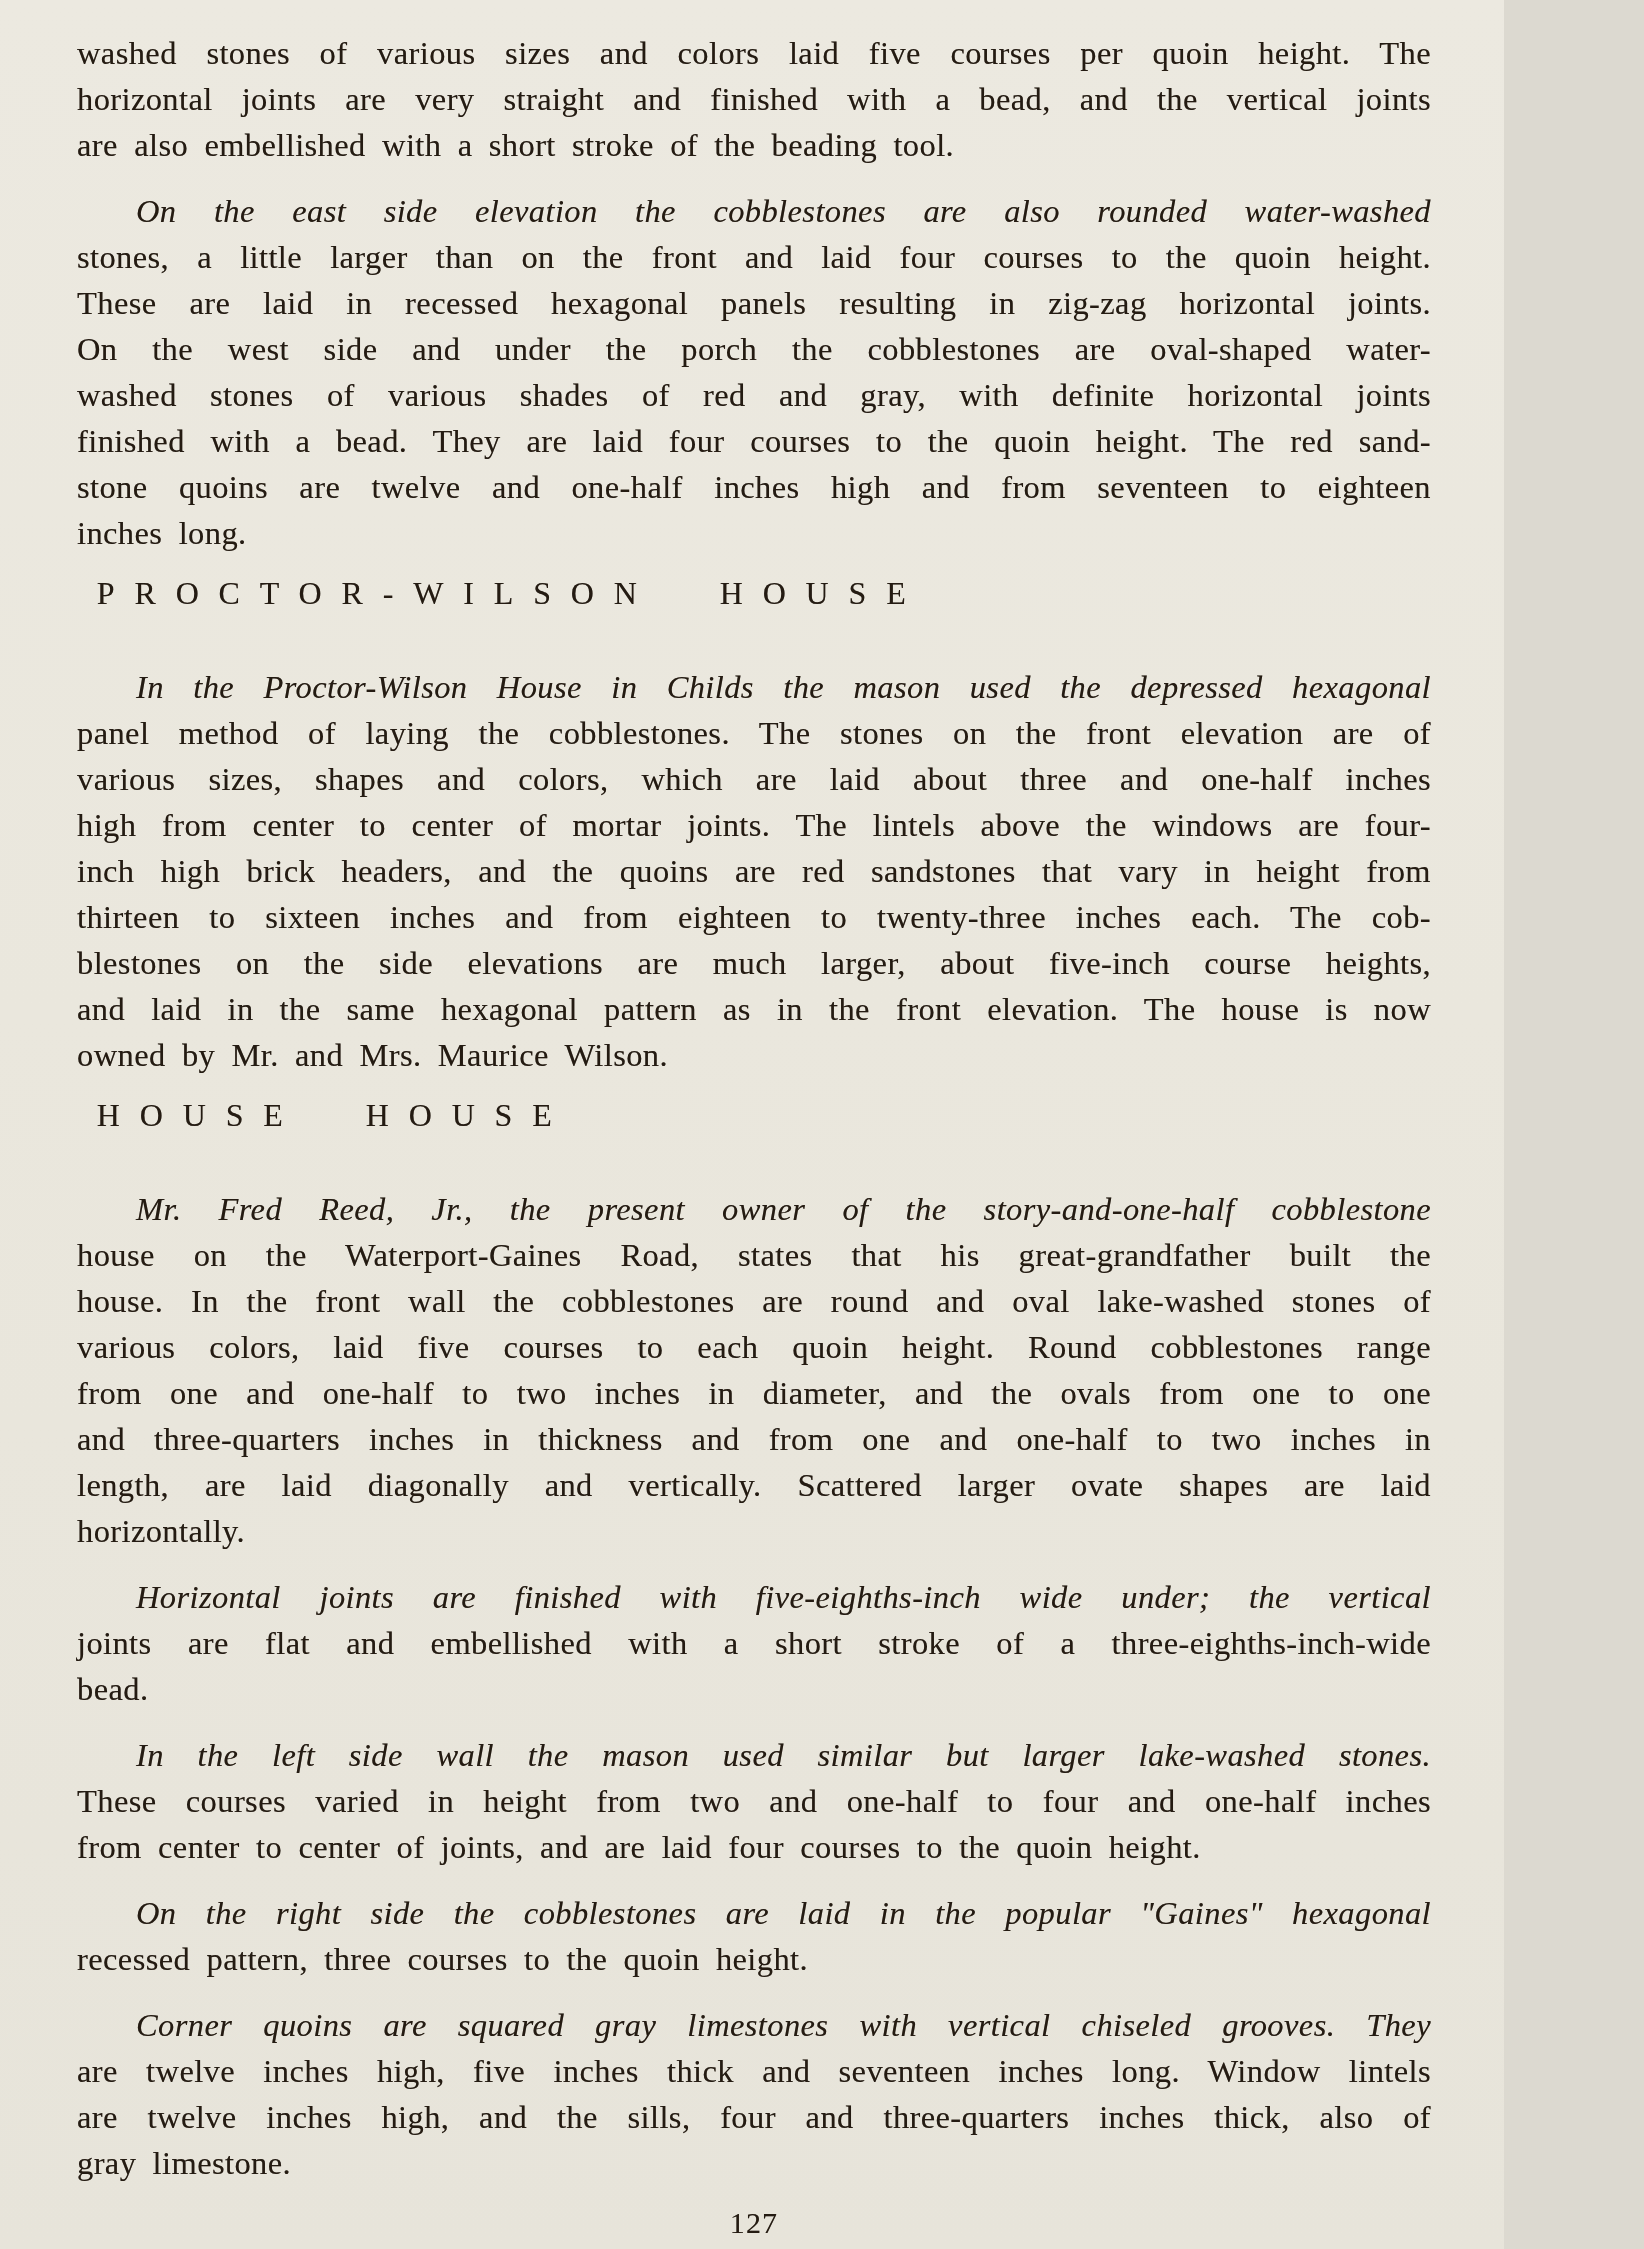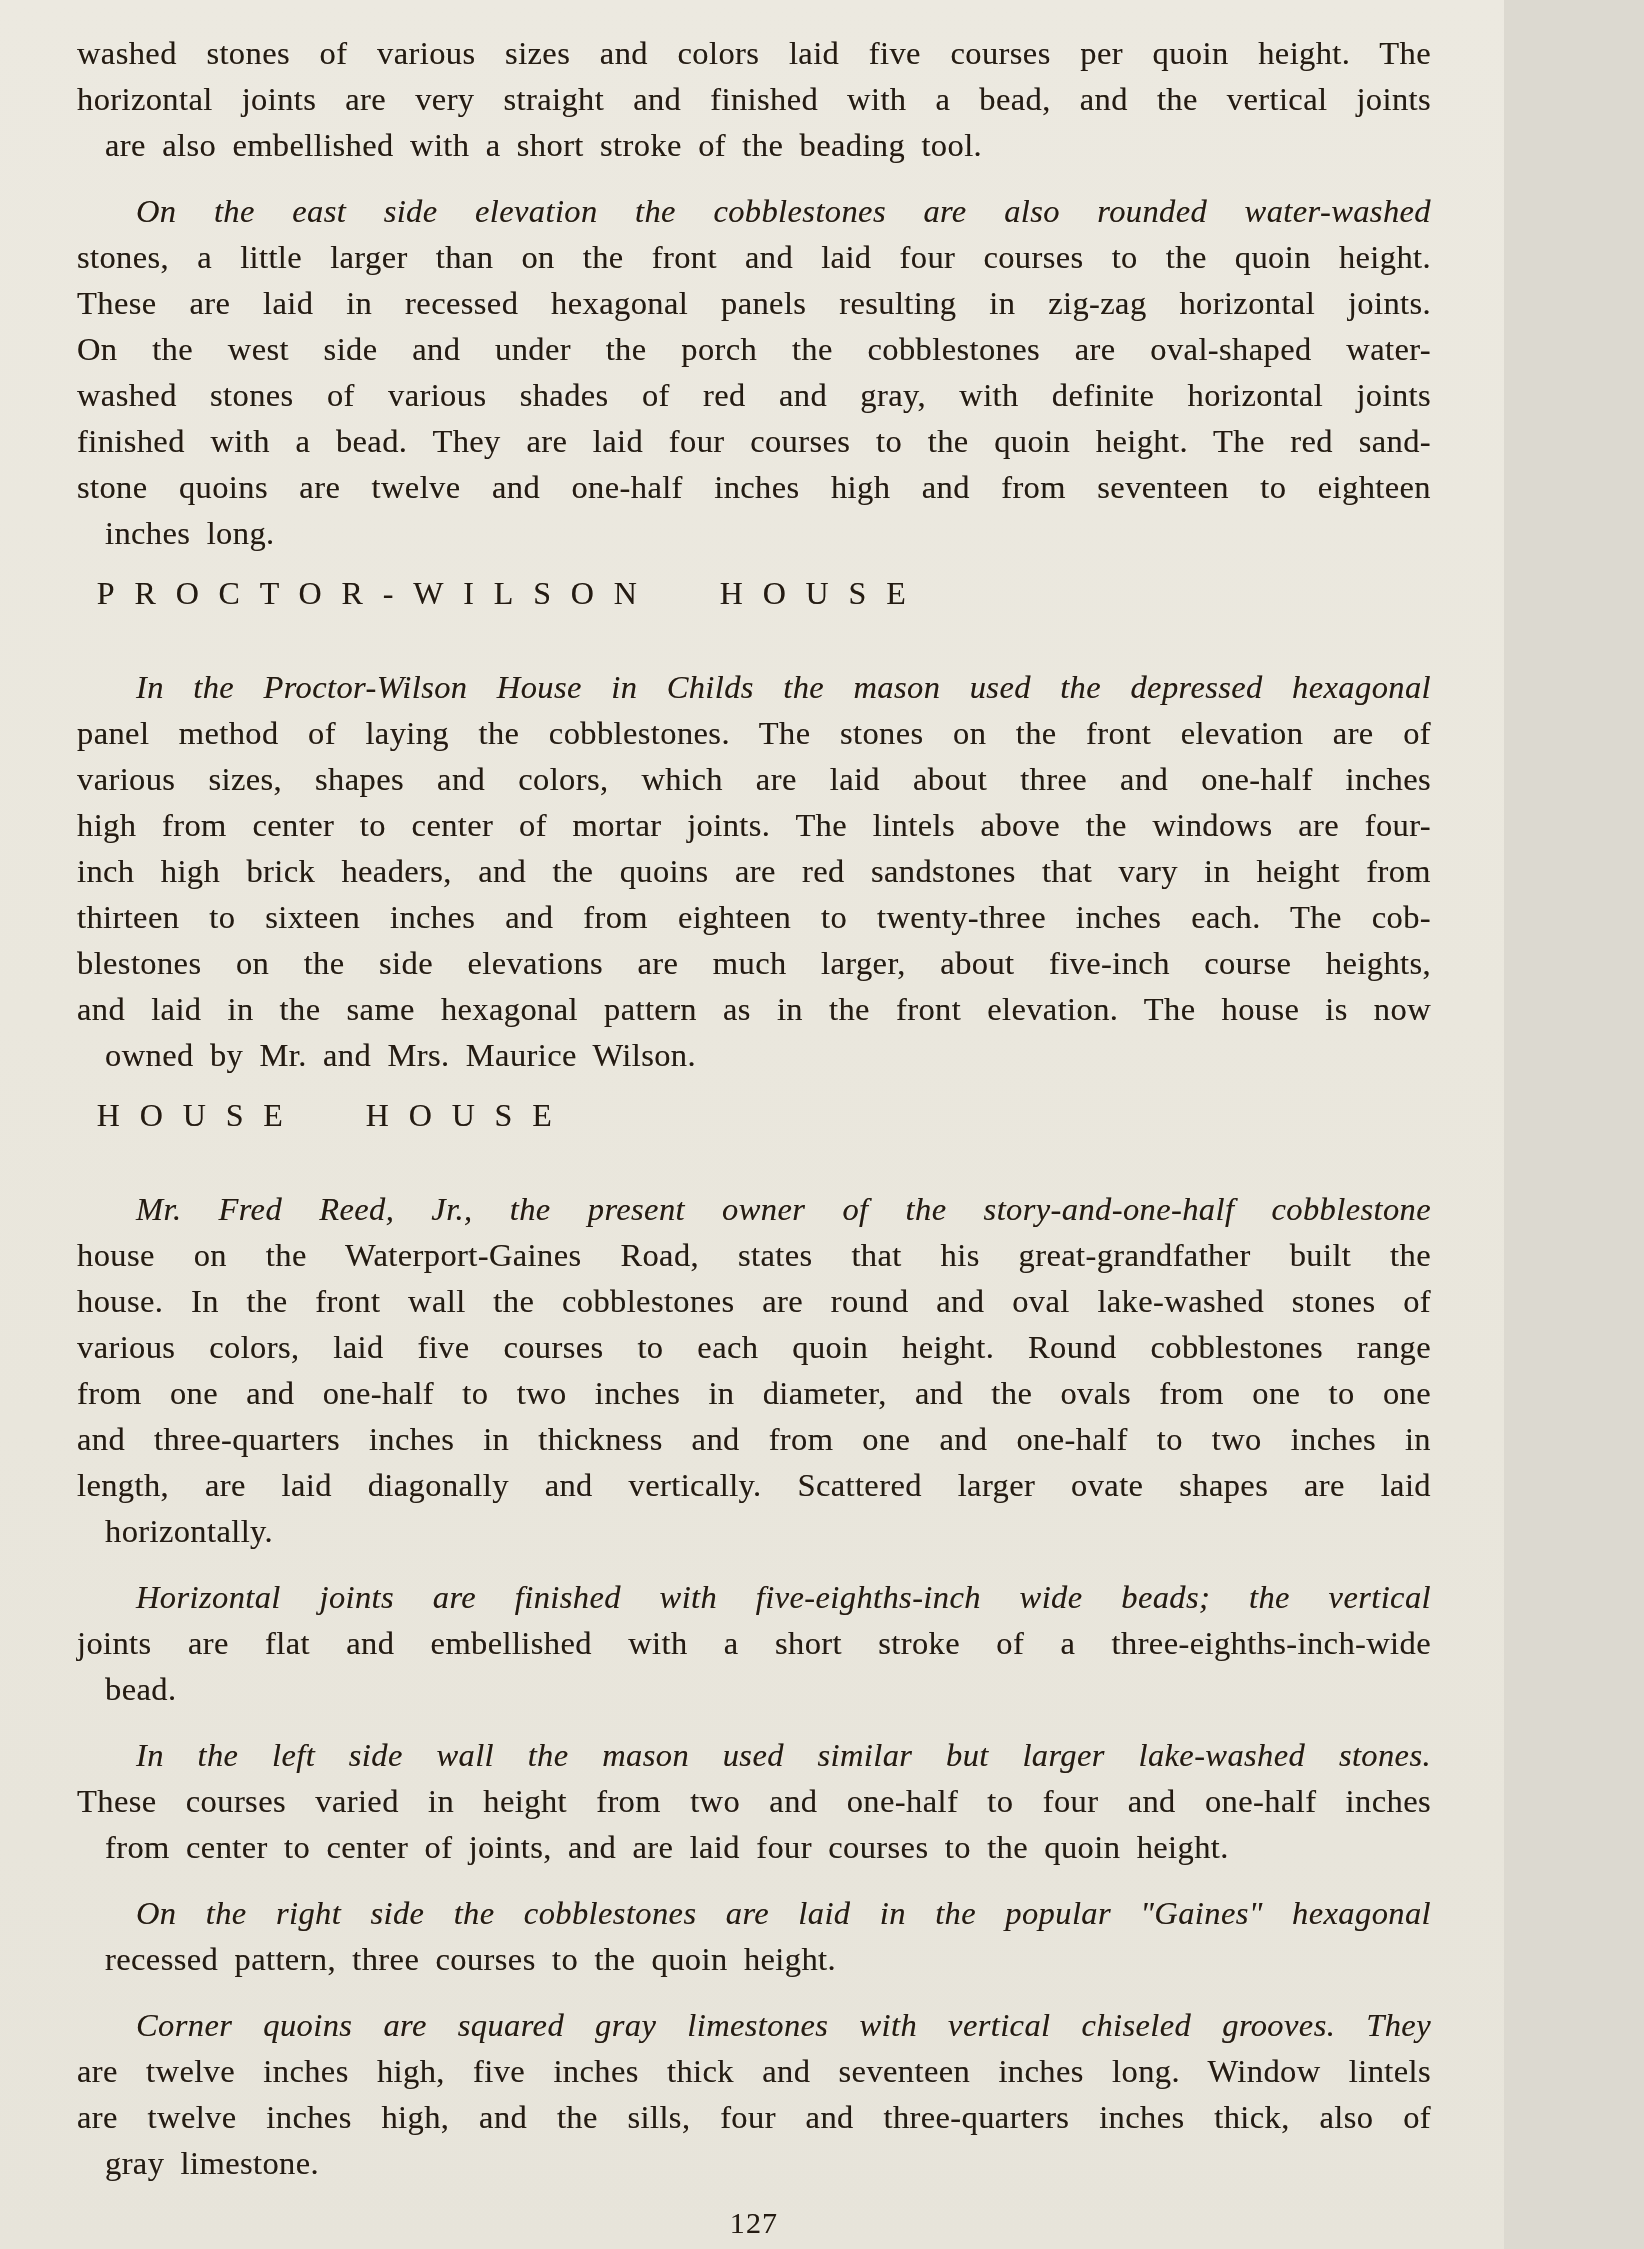--- a/index.html
+++ b/index.html
@@ -26,21 +26,20 @@
     word-spacing: 0.24em;
     text-shadow: 0 0 0.5px rgba(36, 27, 18, 0.45);
   }
   .paragraph { margin: 0 0 20px 0; }
   .line {
     text-align: justify;
     text-align-last: justify;
   }
   .line.last {
     text-align-last: left;
-    margin-left: 28px;
   }
   .line.indent {
     text-indent: 59px;
     font-style: italic;
   }
   .section-heading {
     margin: 9.6px 0 54px 0;
     text-align: left;
     font-size: 32px;
     line-height: 34px;
@@ -103,21 +102,21 @@
       <div class="line">house on the Waterport-Gaines Road, states that his great-grandfather built the</div>
       <div class="line">house. In the front wall the cobblestones are round and oval lake-washed stones of</div>
       <div class="line">various colors, laid five courses to each quoin height. Round cobblestones range</div>
       <div class="line">from one and one-half to two inches in diameter, and the ovals from one to one</div>
       <div class="line">and three-quarters inches in thickness and from one and one-half to two inches in</div>
       <div class="line">length, are laid diagonally and vertically. Scattered larger ovate shapes are laid</div>
       <div class="line last">horizontally.</div>
     </div>
 
     <div class="paragraph">
-      <div class="line indent">Horizontal joints are finished with five-eighths-inch wide beads; the vertical</div>
+      <div class="line indent">Horizontal joints are finished with five-eighths-inch wide under; the vertical</div>
       <div class="line">joints are flat and embellished with a short stroke of a three-eighths-inch-wide</div>
       <div class="line last">bead.</div>
     </div>
 
     <div class="paragraph">
       <div class="line indent">In the left side wall the mason used similar but larger lake-washed stones.</div>
       <div class="line">These courses varied in height from two and one-half to four and one-half inches</div>
       <div class="line last">from center to center of joints, and are laid four courses to the quoin height.</div>
     </div>
 

